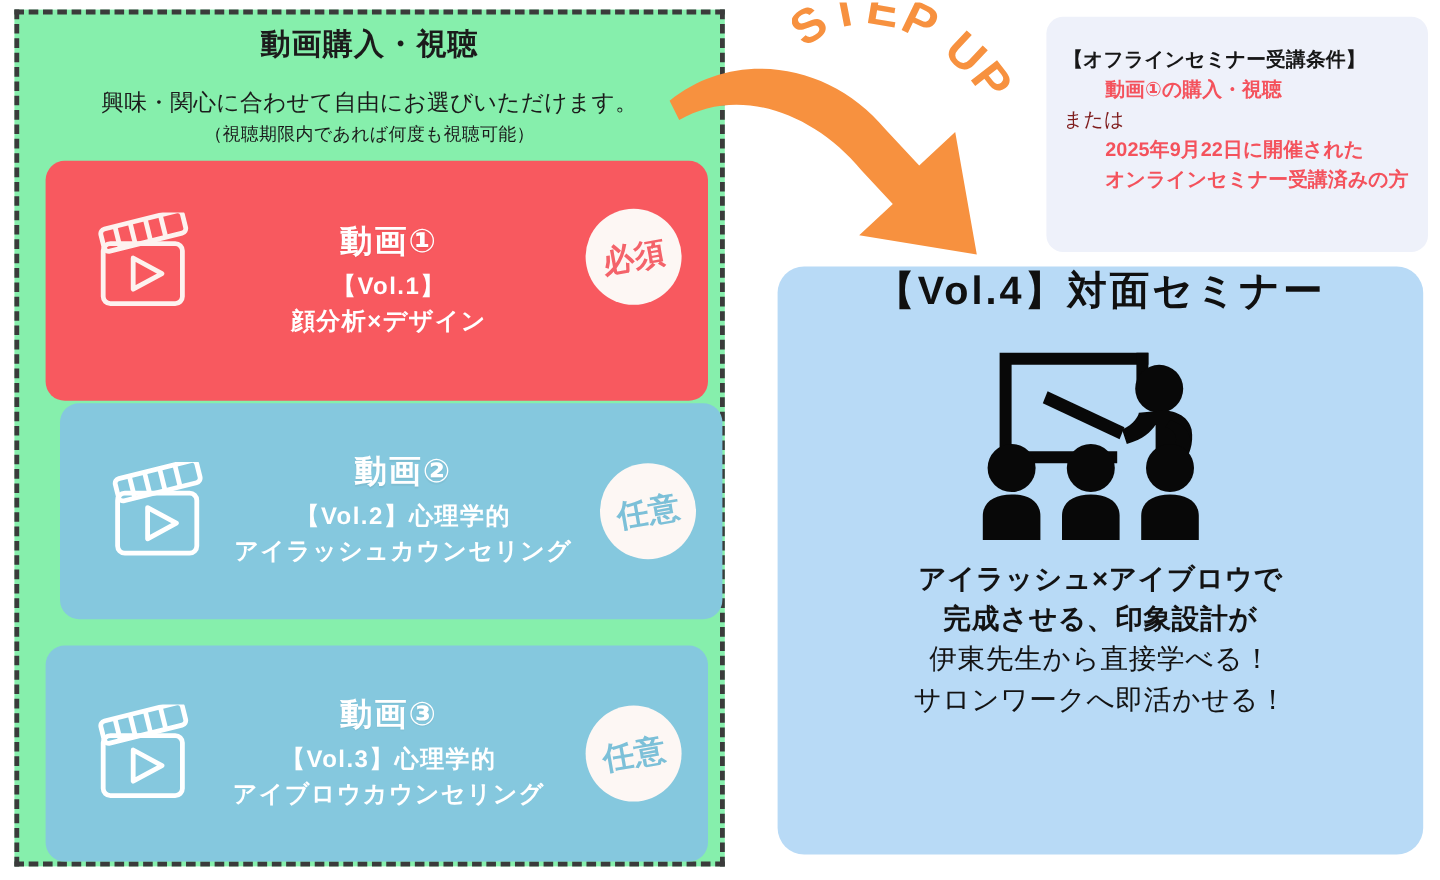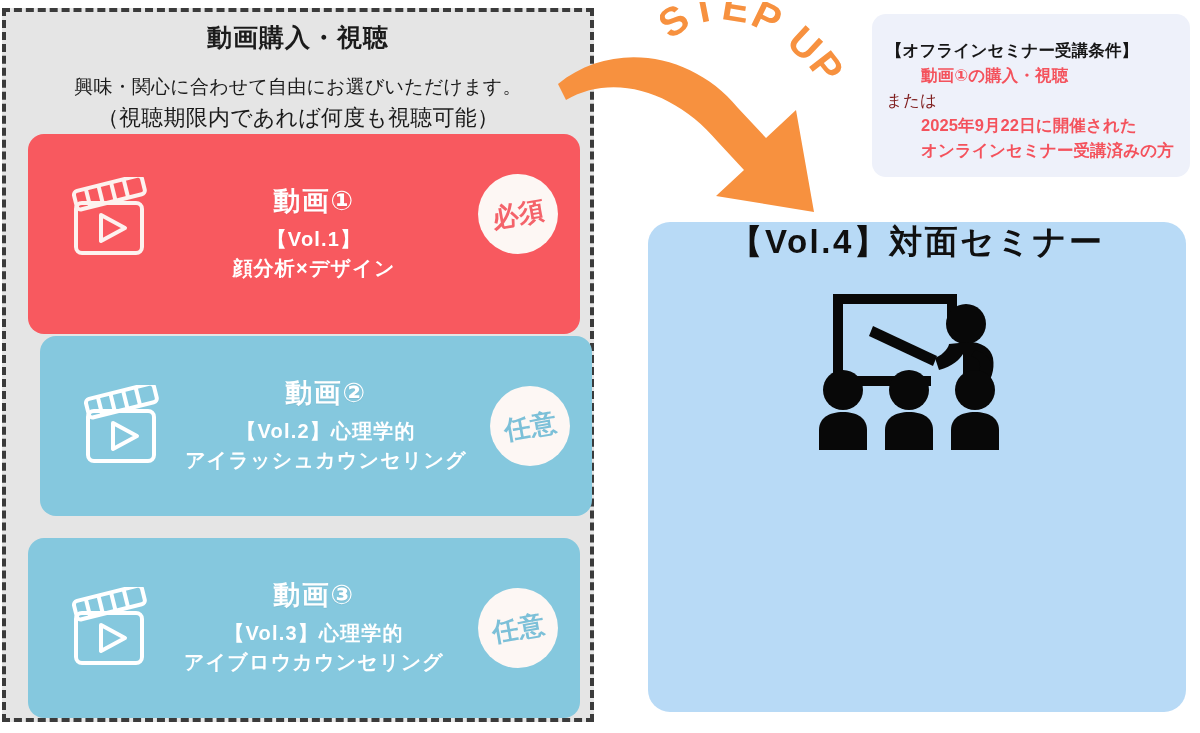--- a/index.html
+++ b/index.html
@@ -12,27 +12,27 @@
     height: 733px;
     position: relative;
     overflow: hidden;
     font-family: "Liberation Sans", "DejaVu Sans", sans-serif;
     color: #1b1b1b;
   }
 
   
   #left-panel {
     position: absolute;
-    left: 2px;
+    left: 12px;
     top: 8px;
     width: 592px;
     height: 714px;
     border: 4px dashed #3b3b3b;
     box-sizing: border-box;
-    background: #e5e5e5;
+    background: #86efac;
   }
 
   #left-header {
     position: absolute;
     left: 0;
     top: 10px;
     width: 100%;
     text-align: center;
   }
   #left-title {
@@ -43,21 +43,21 @@
     color: #1b1b1b;
   }
   #left-sub1 {
     font-size: 19px;
     line-height: 1.45;
     letter-spacing: 0.2px;
     margin-top: 20px;
     color: #1b1b1b;
   }
   #left-sub2 {
-    font-size: 22px;
+    font-size: 15px;
     line-height: 1.45;
     letter-spacing: 0.2px;
     margin-top: 1px;
     color: #1b1b1b;
   }
 
   
   .video-card {
     position: absolute;
     left: 22px;
@@ -147,21 +147,21 @@
     width: 220px;
     height: 130px;
   }
 
   
   #condition-box {
     position: absolute;
     left: 872px;
     top: 14px;
     width: 318px;
-    height: 163px;
+    height: 196px;
     background: #eef1fa;
     border-radius: 14px;
     box-sizing: border-box;
     padding: 24px 10px 10px 14px;
   }
   .cond-line {
     font-size: 16.5px;
     line-height: 1.52;
     letter-spacing: 0.1px;
     font-weight: bold;
@@ -354,13 +354,19 @@
 
       <circle cx="44" cy="106" r="20" fill="#080808"></circle>
       <path d="M20 166 V146 C 20 134, 30 128, 44 128 C 58 128, 68 134, 68 146 V166 Z" fill="#080808"></path>
       <circle cx="110" cy="106" r="20" fill="#080808"></circle>
       <path d="M86 166 V146 C 86 134, 96 128, 110 128 C 124 128, 134 134, 134 146 V166 Z" fill="#080808"></path>
       <circle cx="176" cy="106" r="20" fill="#080808"></circle>
       <path d="M152 166 V146 C 152 134, 162 128, 176 128 C 190 128, 200 134, 200 146 V166 Z" fill="#080808"></path>
     </svg>
   </div>
 
+  <div id="seminar-caption">
+    <div class="cap-line bold">アイラッシュ×アイブロウで</div>
+    <div class="cap-line bold">完成させる、印象設計が</div>
+    <div class="cap-line light">伊東先生から直接学べる！</div>
+    <div class="cap-line light">サロンワークへ即活かせる！</div>
+  </div>
 </div>
 
 </body></html>

